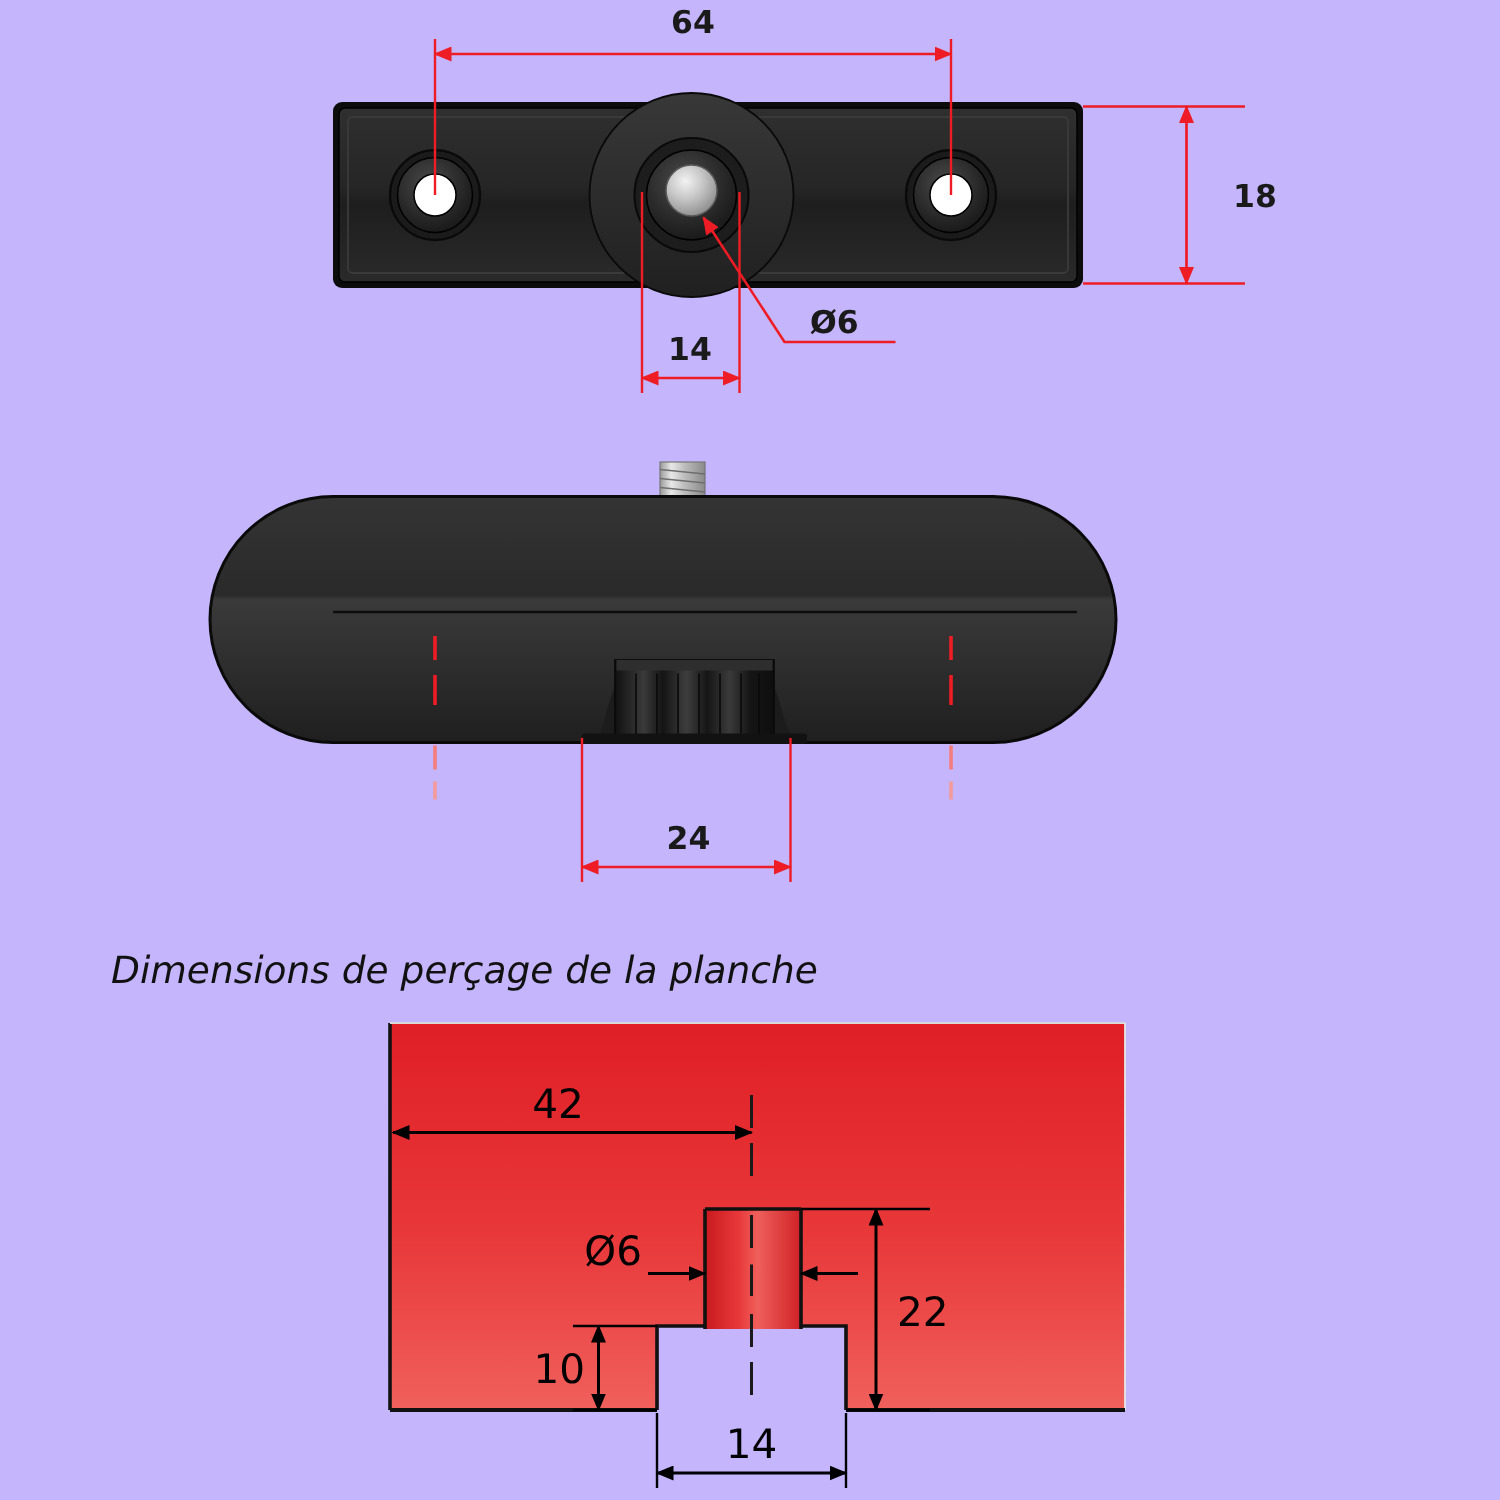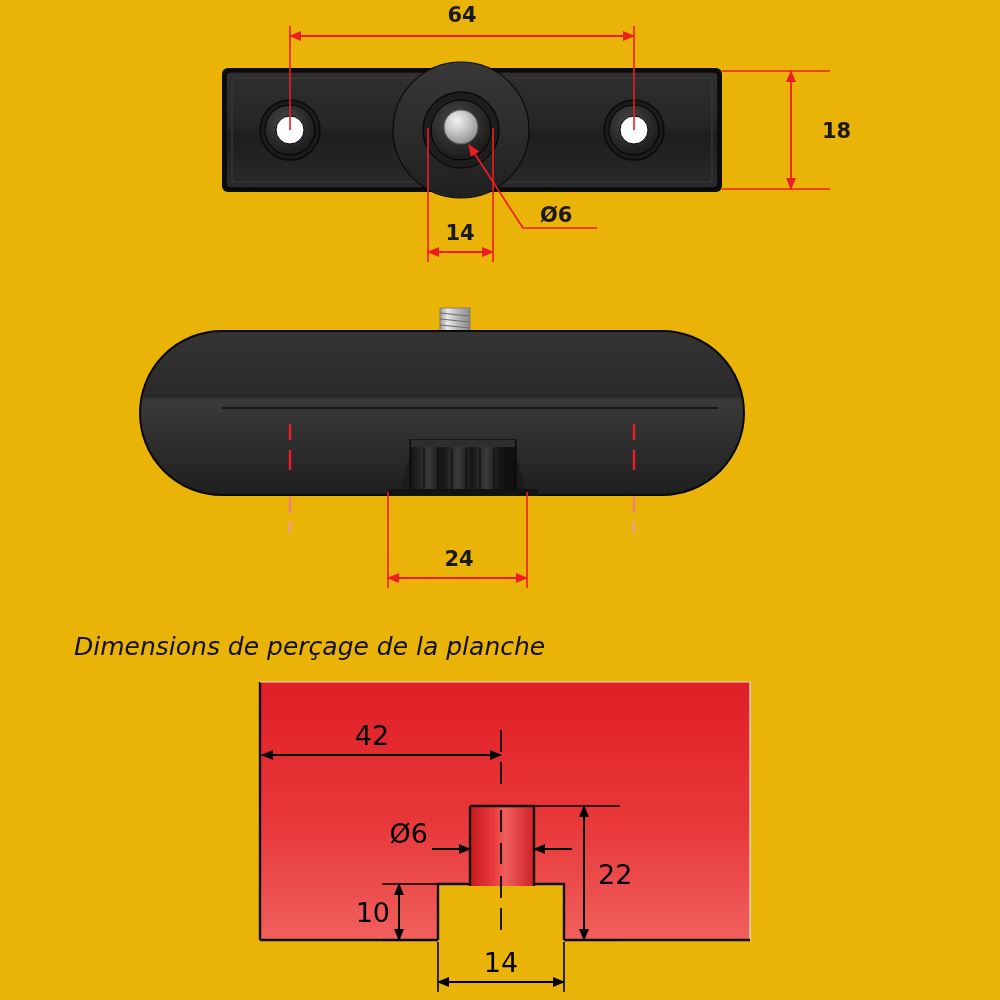--- a/index.html
+++ b/index.html
@@ -11,21 +11,21 @@
   body {
     width: 1000px;
     height: 1000px;
     font-family: "DejaVu Sans", sans-serif;
     overflow: hidden;
   }
   #sheet {
     position: relative;
     width: 1000px;
     height: 1000px;
-    background: #eab308;
+    background: #c4b5fd;
   }
   #drawing-svg {
     position: absolute;
     left: 0;
     top: 0;
     width: 1000px;
     height: 1000px;
   }
   .dim-text {
     font-family: "DejaVu Sans", sans-serif;

